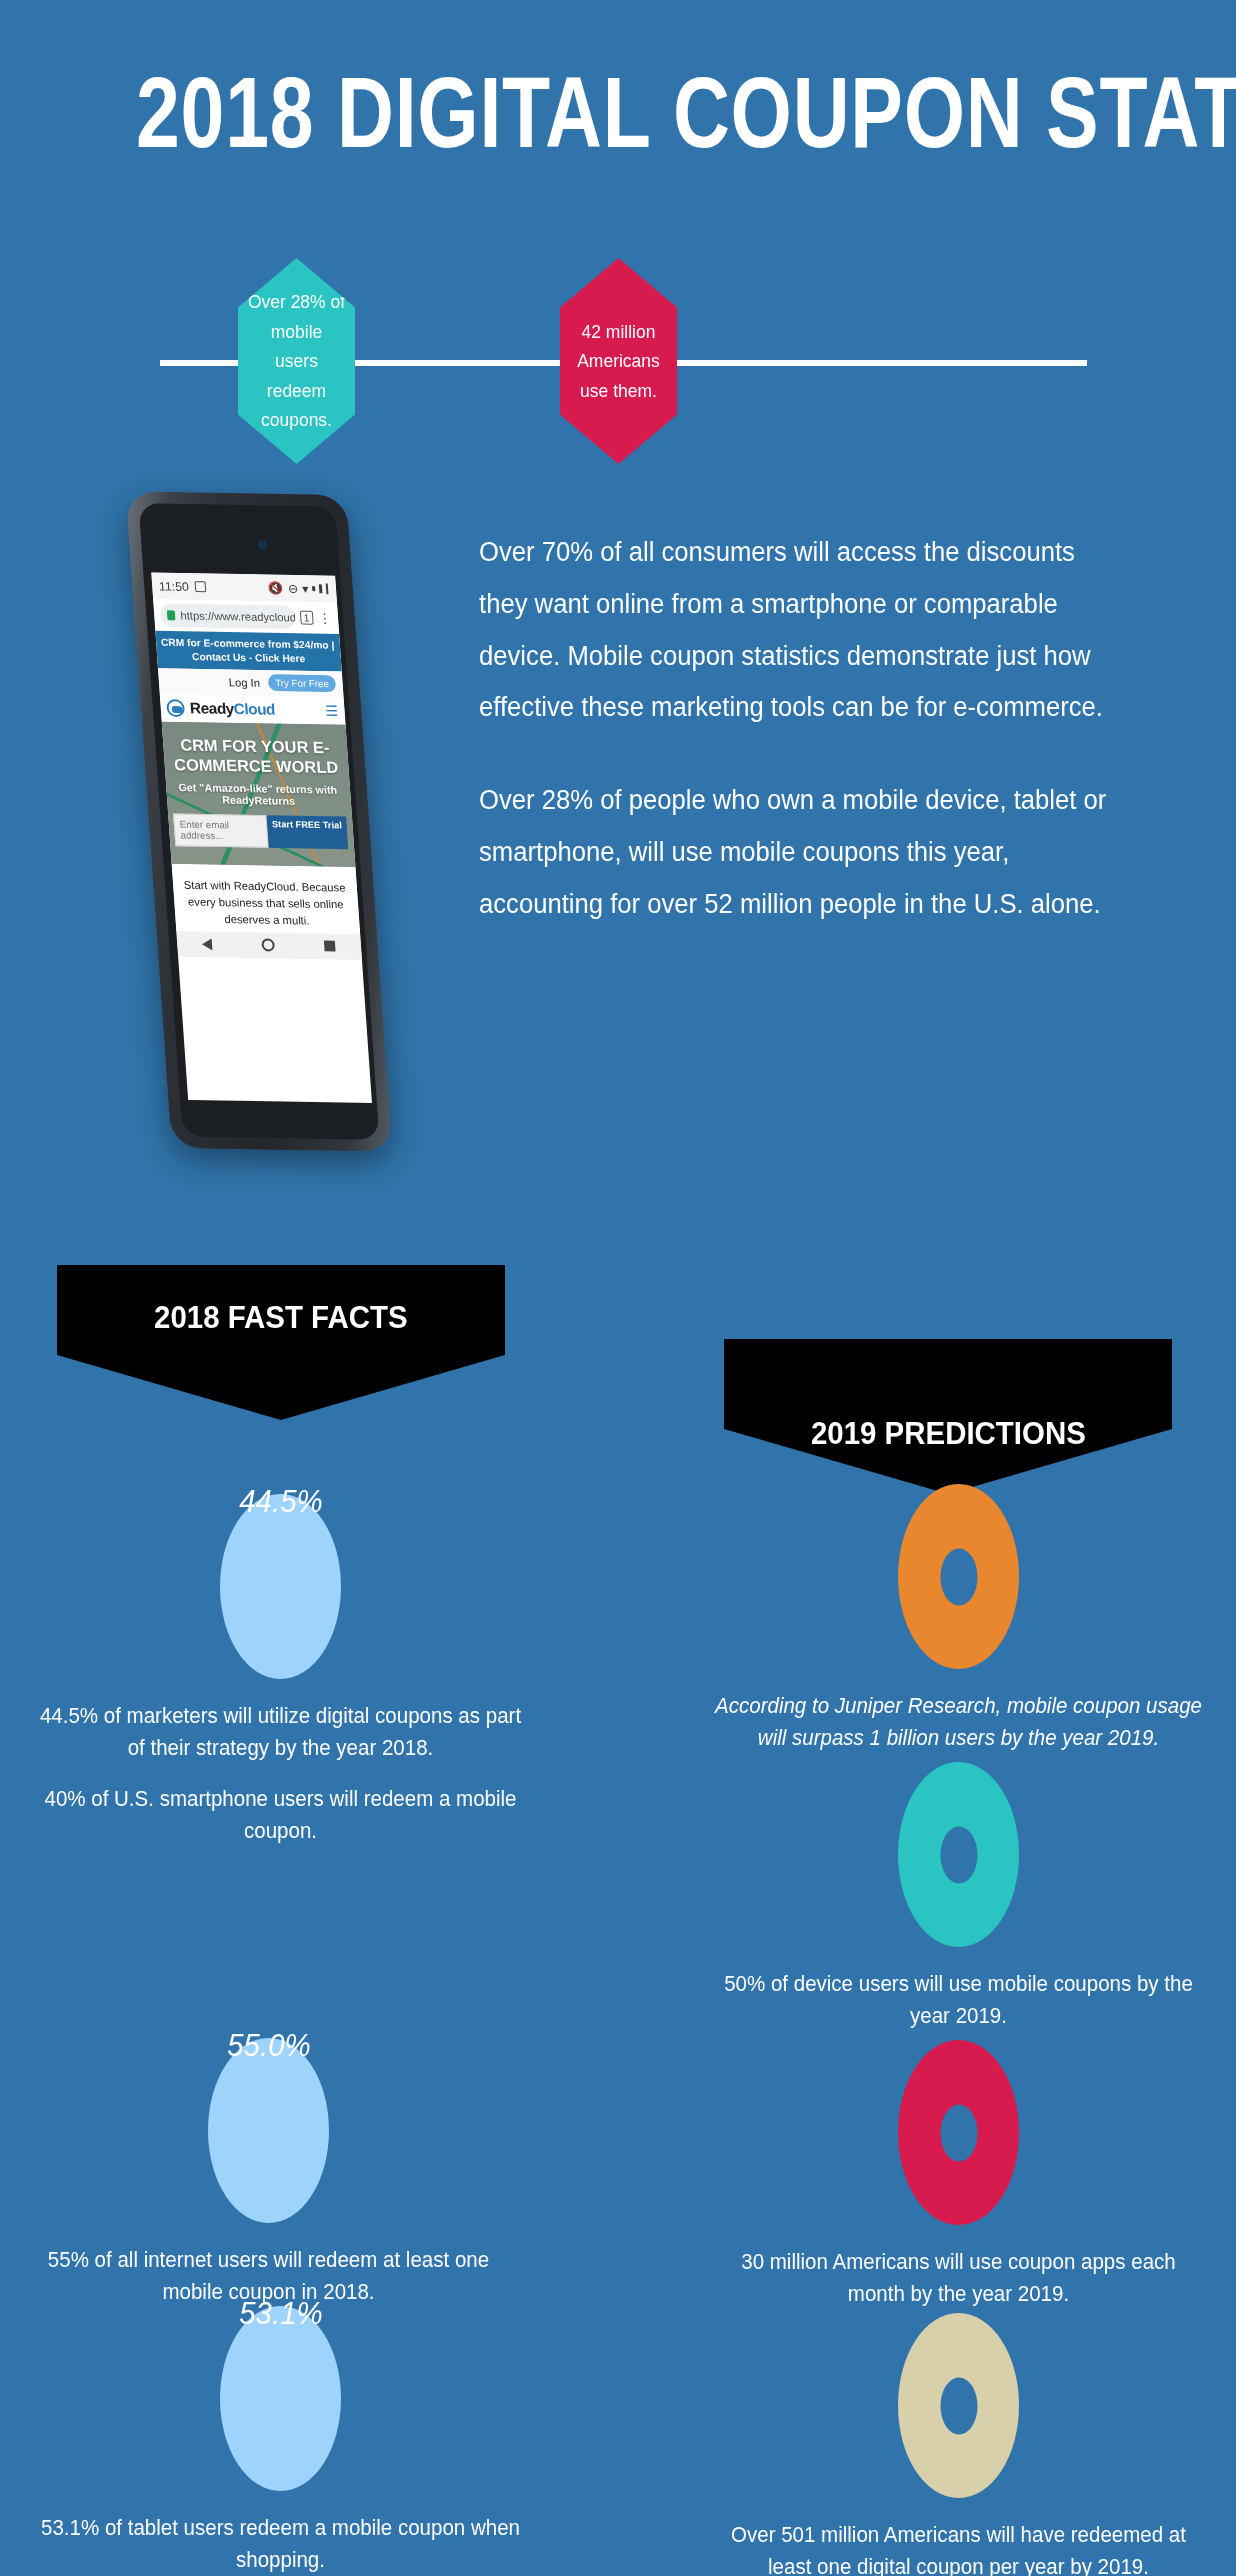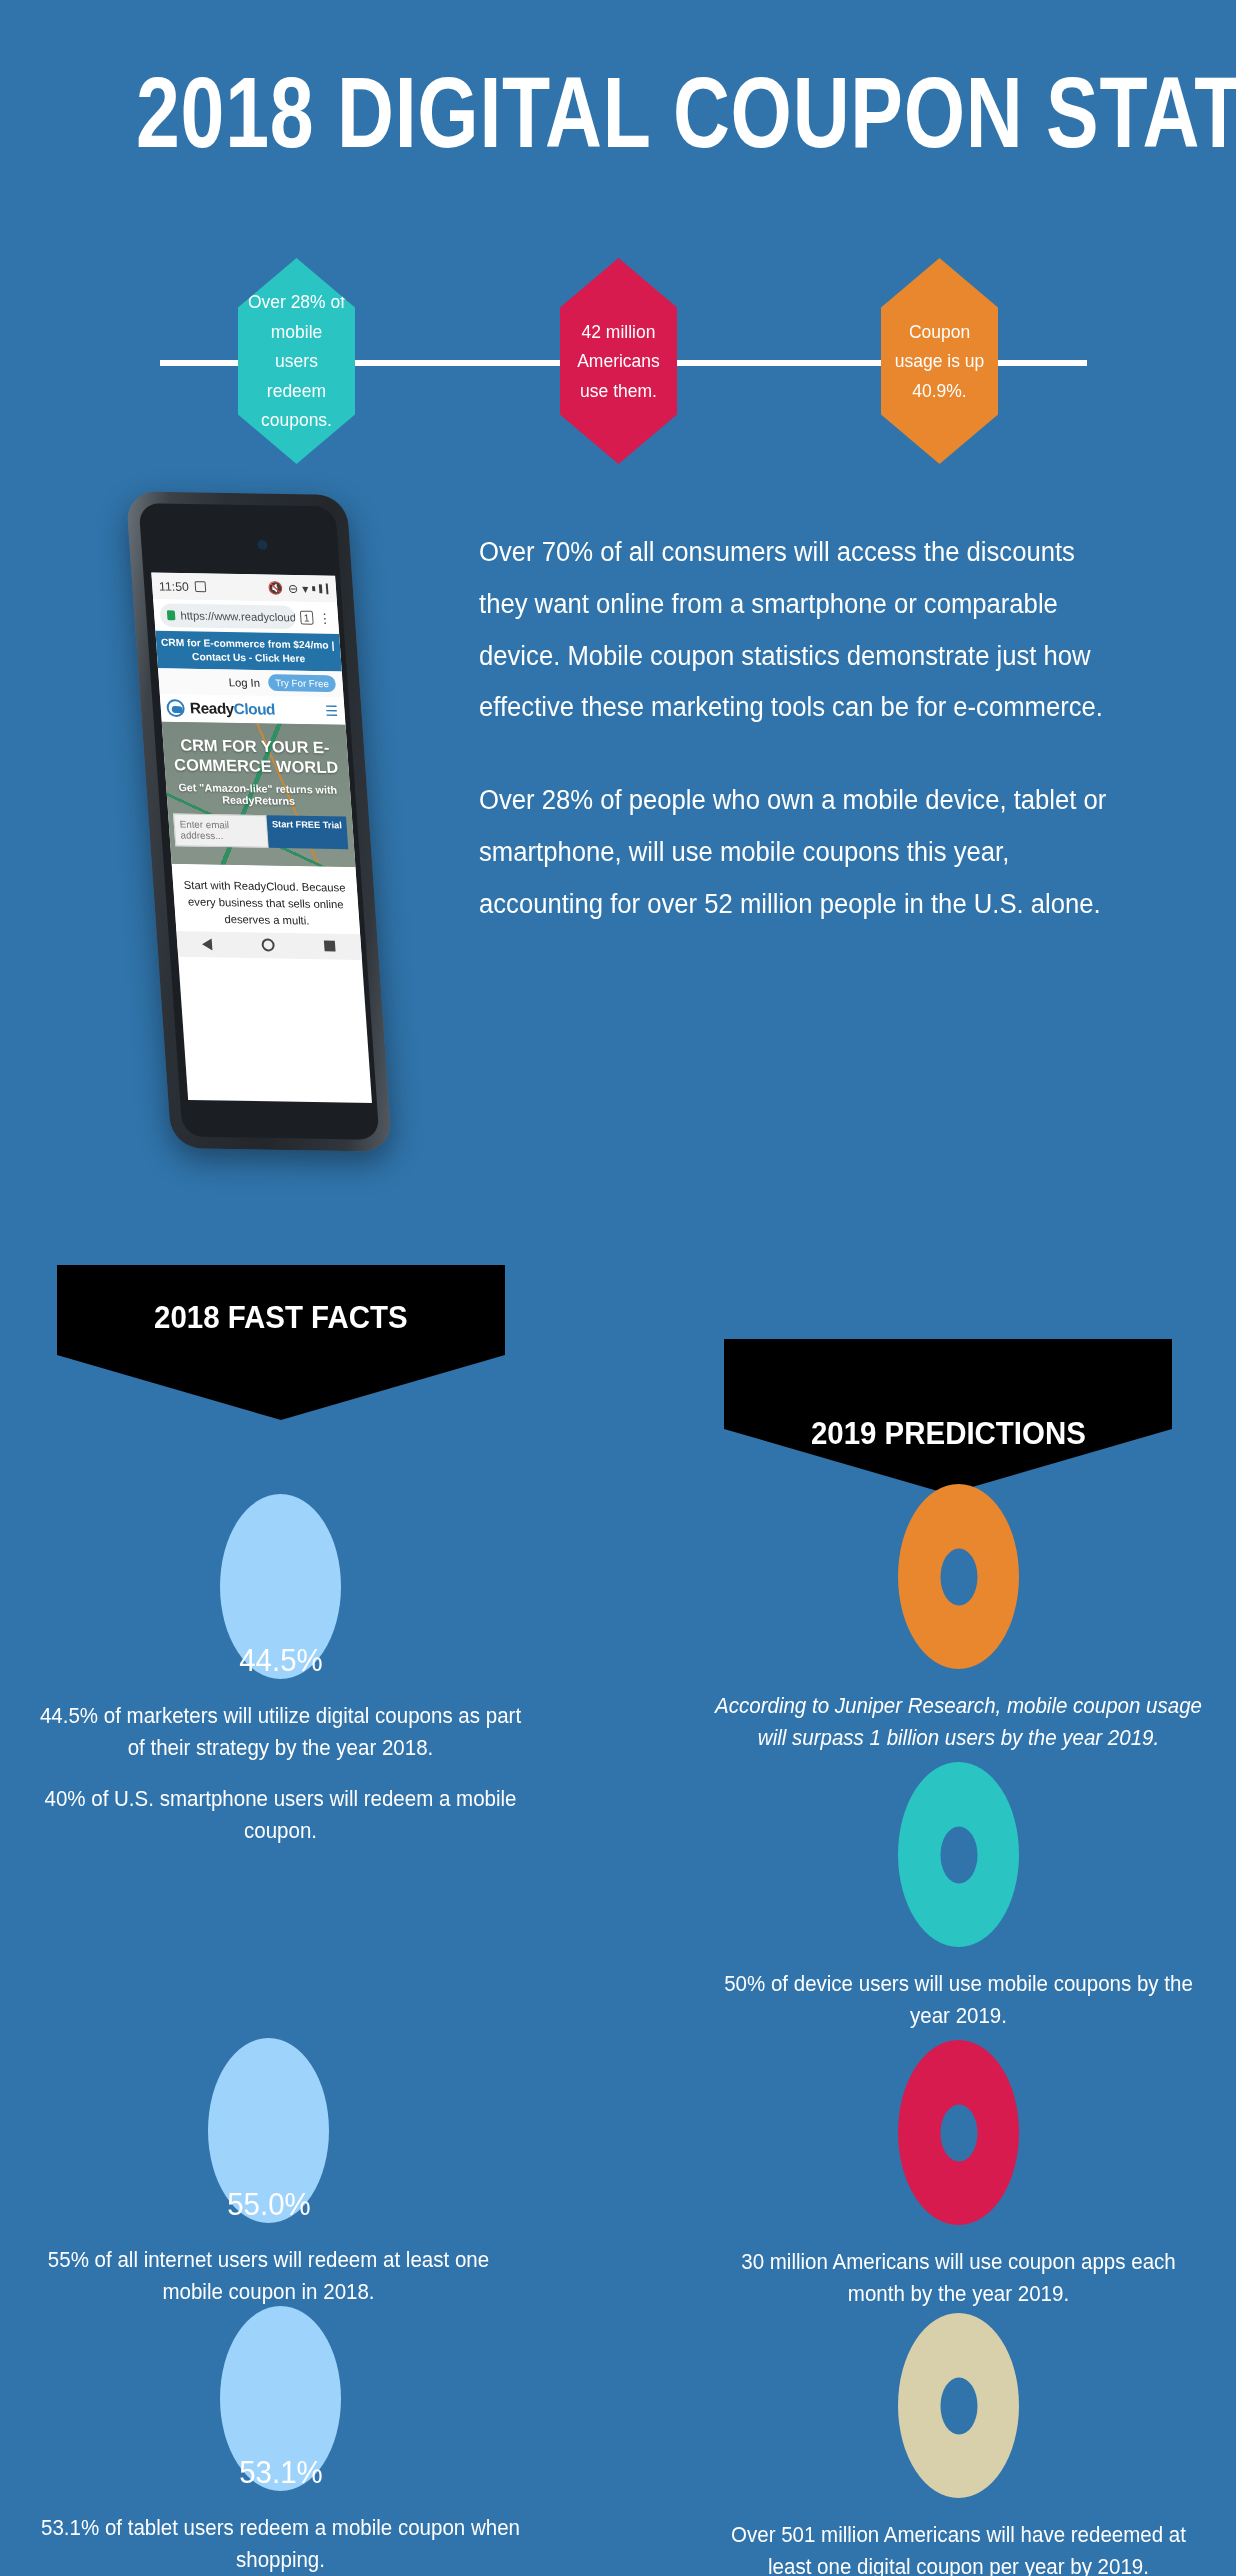--- a/index.html
+++ b/index.html
@@ -158,21 +158,21 @@
     font-size:32px; font-weight:700; color:#ffffff; text-align:center; line-height:1.18;
     transform:scaleX(0.92);
   }
   #banner-facts { left:57px;  top:1265px; width:448px; height:155px; }
   #banner-pred  { left:724px; top:1339px; width:448px; height:155px;align-items:center; }
 
   
   .stat { position:absolute; width:515px; text-align:center; }
   .ellipse {
     width:121px; height:185px; border-radius:50%; margin:0 auto;
-    display:flex; align-items:flex-end; justify-content:center; position:relative;
+    display:flex; align-items:flex-start; justify-content:center; position:relative;font-style:italic;
   }
   .ellipse .pct {
     font-family:"Liberation Sans Narrow","Liberation Sans",sans-serif;
     font-size:31px; color:#ffffff; font-weight:400; transform:scaleX(0.95); margin-top:-10.3px;
   }
   .donut { width:121px; height:185px; border-radius:50%; margin:0 auto; position:relative; }
   .donut .hole {
     position:absolute; left:50%; top:50%; transform:translate(-50%,-50%);
     width:37px; height:57px; border-radius:50%; background:#3074ab;
   }
@@ -199,23 +199,20 @@
 </div>
 
 <div id="hexrow">
   <div id="hexline"></div>
   <div class="hex" id="hex1">
     <div class="hex-txt">Over 28% of mobile users redeem coupons.</div>
   </div>
   <div class="hex" id="hex2">
     <div class="hex-txt">42 million Americans use them.</div>
   </div>
-  <div class="hex" id="hex3">
-    <div class="hex-txt">Coupon usage is up 40.9%.</div>
-  </div>
 </div>
 
 <div id="phone-intro">
 
   <div id="phone3d">
     <div class="chassis"></div>
     <div class="bezel"></div>
     <div class="notch-cam"></div>
     <div class="screen">
 

